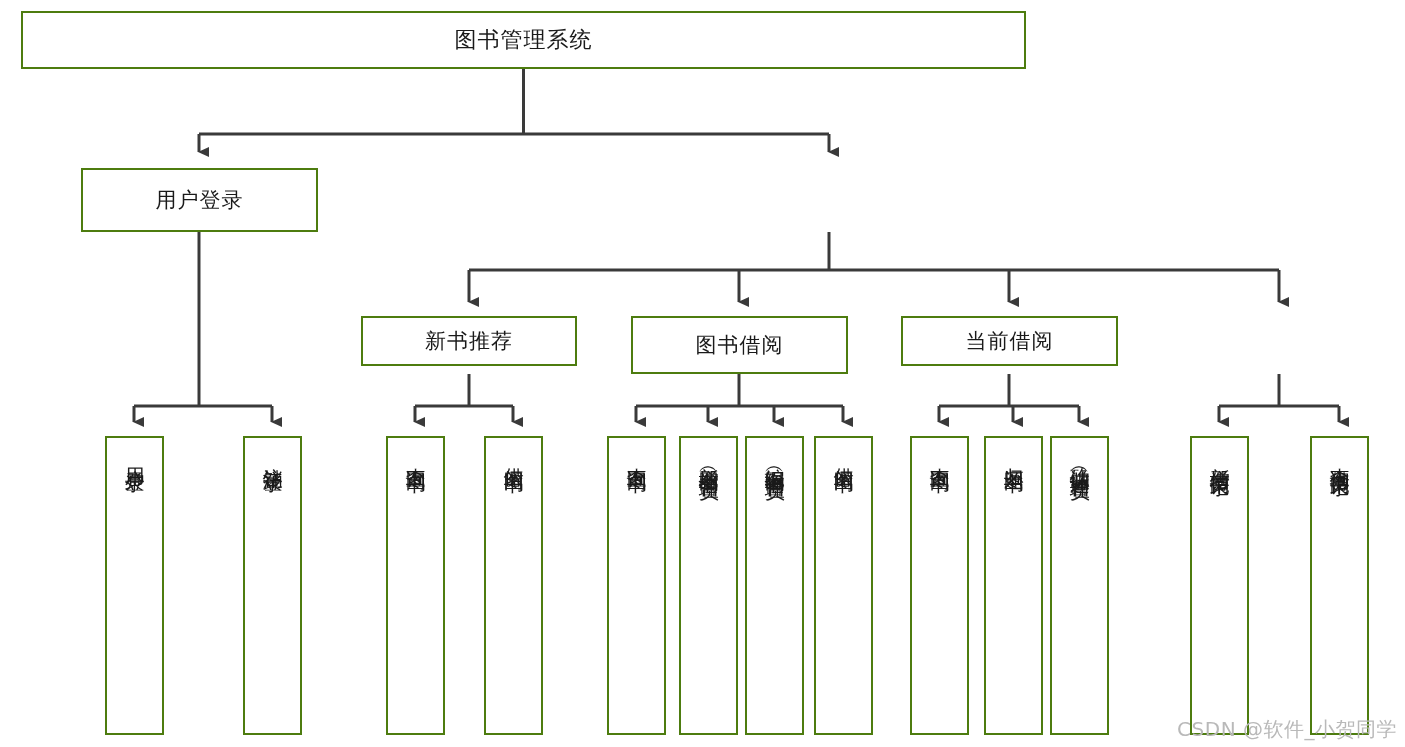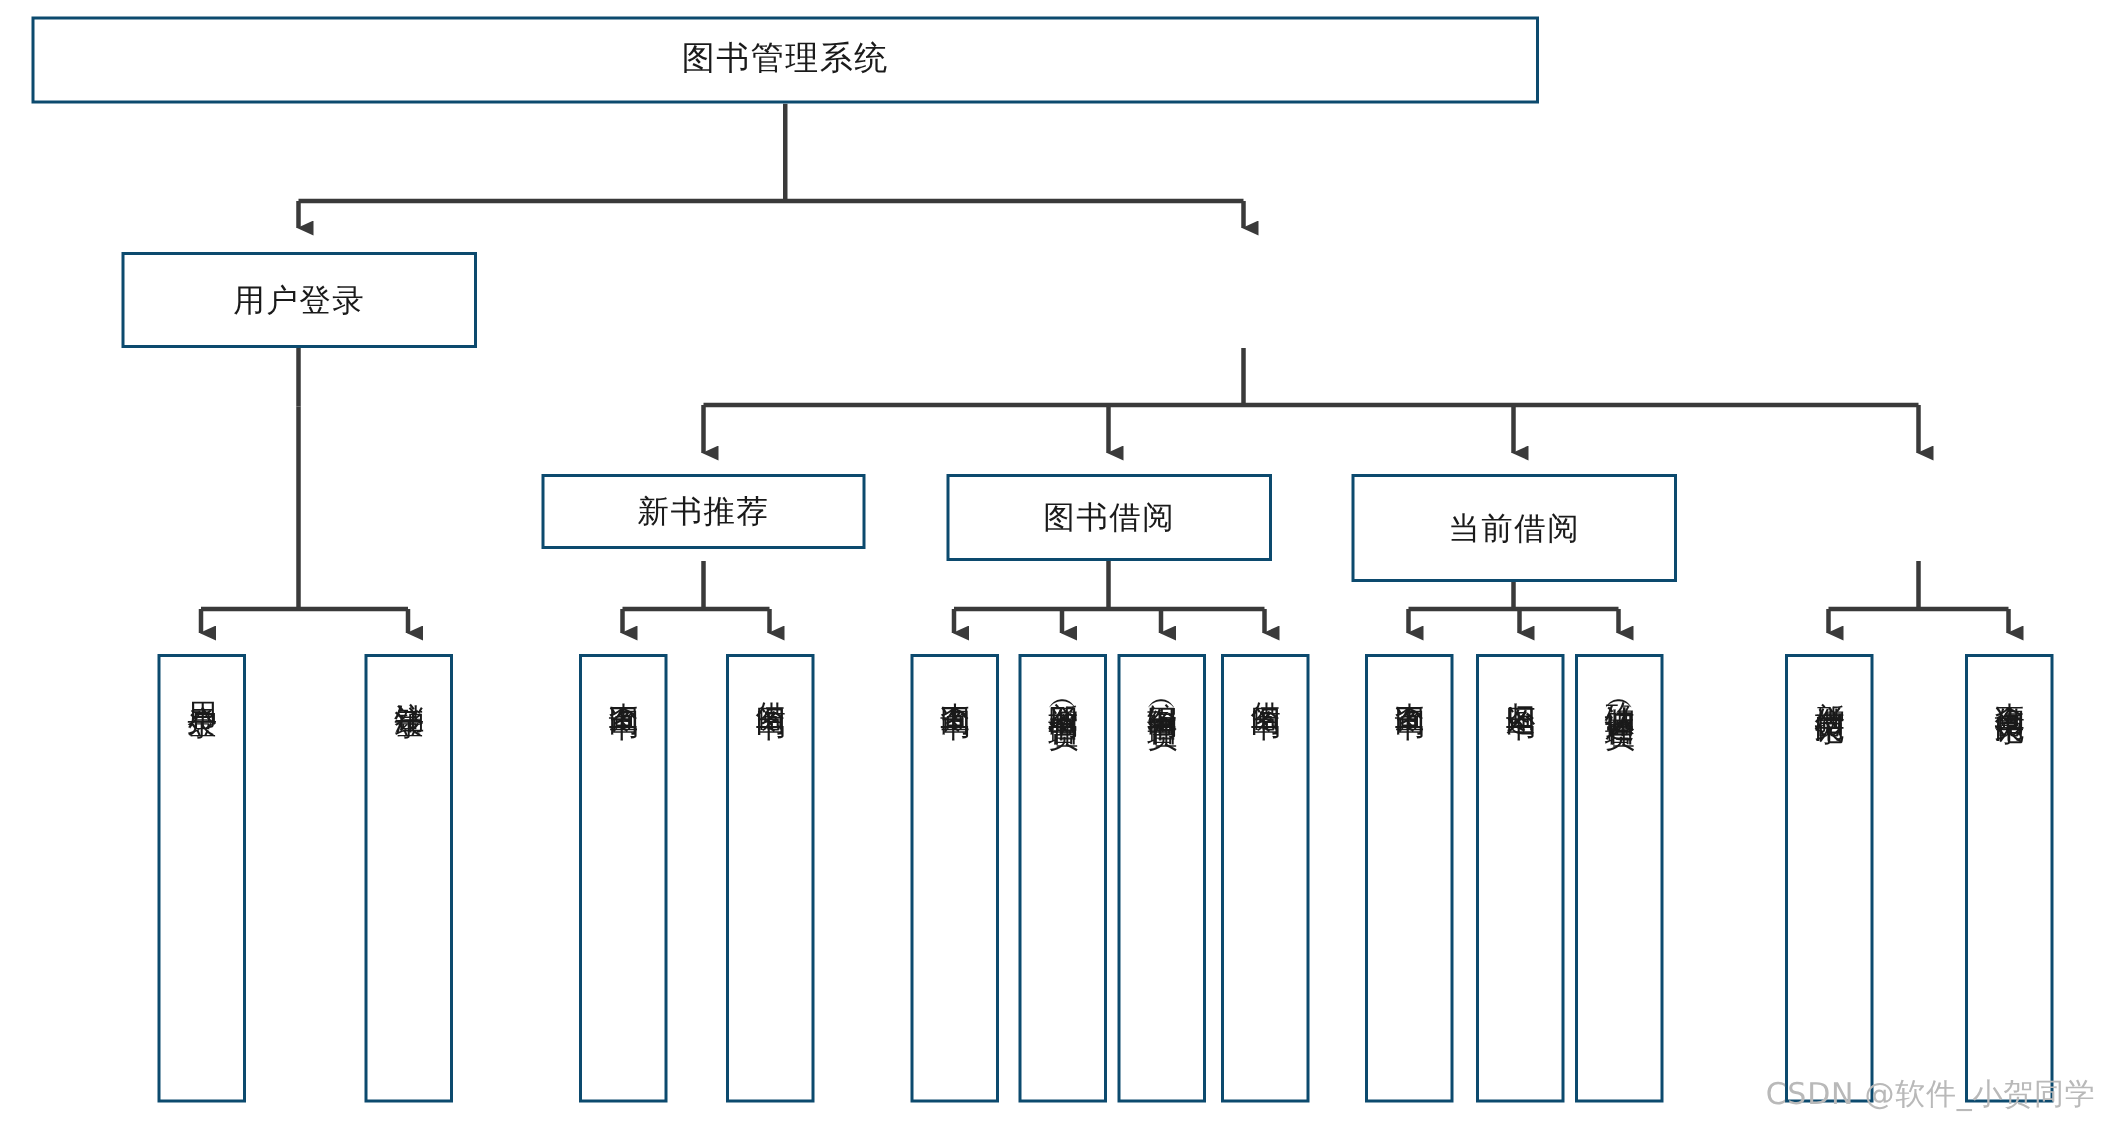--- a/index.html
+++ b/index.html
@@ -22,21 +22,21 @@
     position: absolute;
     left: 0;
     top: 0;
     width: 1405px;
     height: 747px;
     pointer-events: none;
   }
   .node {
     position: absolute;
     box-sizing: border-box;
-    border: 2px solid #0c4a6e;
+    border: 2px solid #4d7c0f;
     background: #ffffff;
     display: flex;
     align-items: center;
     justify-content: center;
     color: #1a1a1a;
     line-height: 1.18;
   }
   .node.root {
     font-size: 22px;
   }
@@ -138,21 +138,21 @@
   <div class="node lvl2" style="left:81px; top:168px; width:237px; height:64px;">
     <span class="htext">用户登录</span>
   </div>
 
   <div class="node lvl3" style="left:361px; top:316px; width:216px; height:50px;">
     <span class="htext">新书推荐</span>
   </div>
   <div class="node lvl3" style="left:631px; top:316px; width:217px; height:58px;">
     <span class="htext">图书借阅</span>
   </div>
-  <div class="node lvl3" style="left:901px; top:316px; width:217px; height:72px;">
+  <div class="node lvl3" style="left:901px; top:316px; width:217px; height:50px;">
     <span class="htext">当前借阅</span>
   </div>
 
   <div class="node leaf" style="left:105px; top:436px; width:59px; height:299px;">
     <span class="vtext">用户登录</span>
   </div>
   <div class="node leaf" style="left:243px; top:436px; width:59px; height:299px;">
     <span class="vtext">注销登录</span>
   </div>
 

